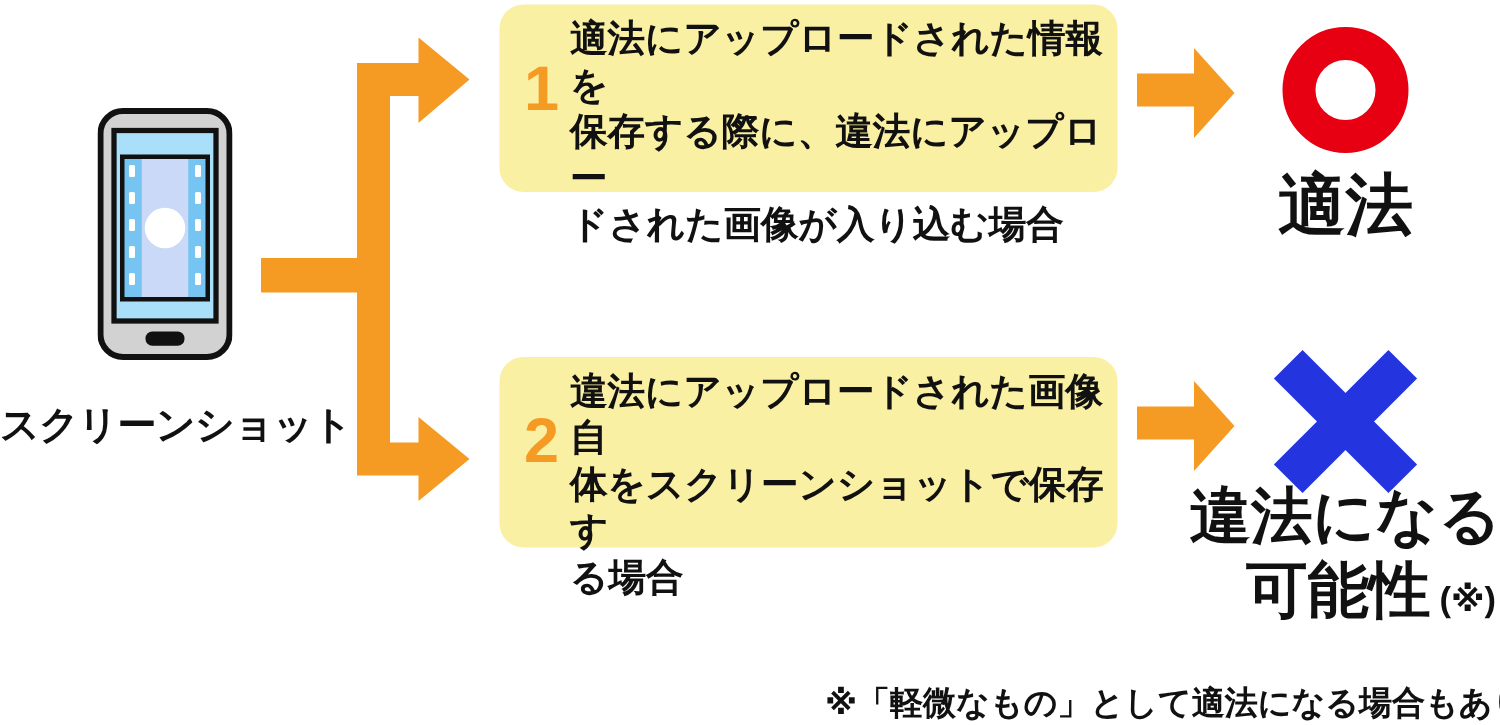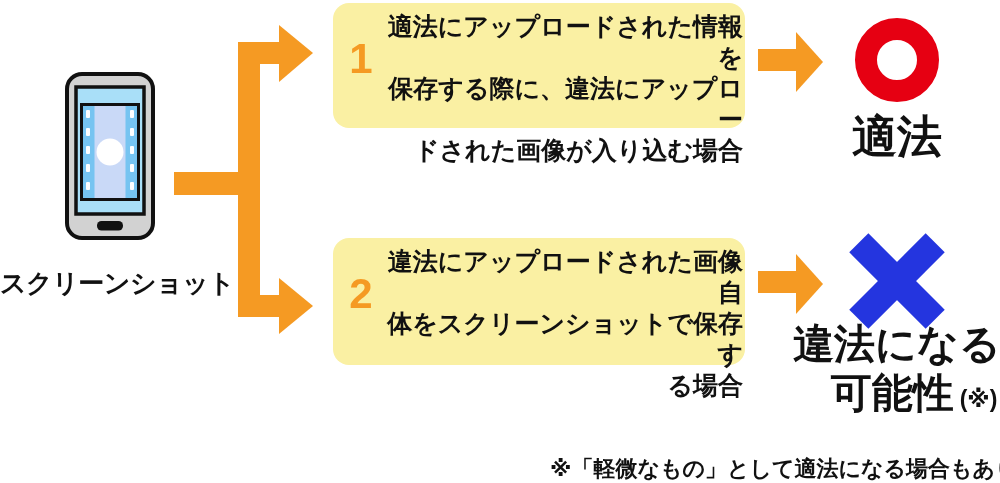--- a/index.html
+++ b/index.html
@@ -40,21 +40,21 @@
   .flow-arrow.a2{left:758px;top:254px;}
 
   
   .case-box{position:absolute;left:333px;width:412px;background:var(--box-yellow);
     border-radius:16px;box-sizing:border-box;}
   .case-box.b1{top:3px;height:125px;}
   .case-box.b2{top:238px;height:127px;}
   .case-num{position:absolute;left:10px;top:34px;width:36px;text-align:center;
     font-size:42px;line-height:44px;font-weight:700;color:var(--orange);}
   .case-text{position:absolute;left:47px;top:8px;right:2px;font-size:25px;line-height:31px;
-    font-weight:700;white-space:pre-line;text-align:right;}
+    font-weight:700;white-space:pre-line;}
 
   
   .circle-symbol{position:absolute;left:855px;top:18px;width:40px;height:40px;
     border:22px solid var(--red);border-radius:50%;}
   .legal-label{position:absolute;left:787px;top:107px;width:220px;text-align:center;
     font-size:45px;font-weight:700;white-space:nowrap;}
   .cross-symbol{position:absolute;left:850px;top:234px;width:94px;height:94px;}
   .cross-symbol .bar{position:absolute;left:50%;top:50%;width:108px;height:27px;background:var(--blue);}
   .cross-symbol .bar-a{transform:translate(-50%,-50%) rotate(45deg);}
   .cross-symbol .bar-b{transform:translate(-50%,-50%) rotate(-45deg);}

